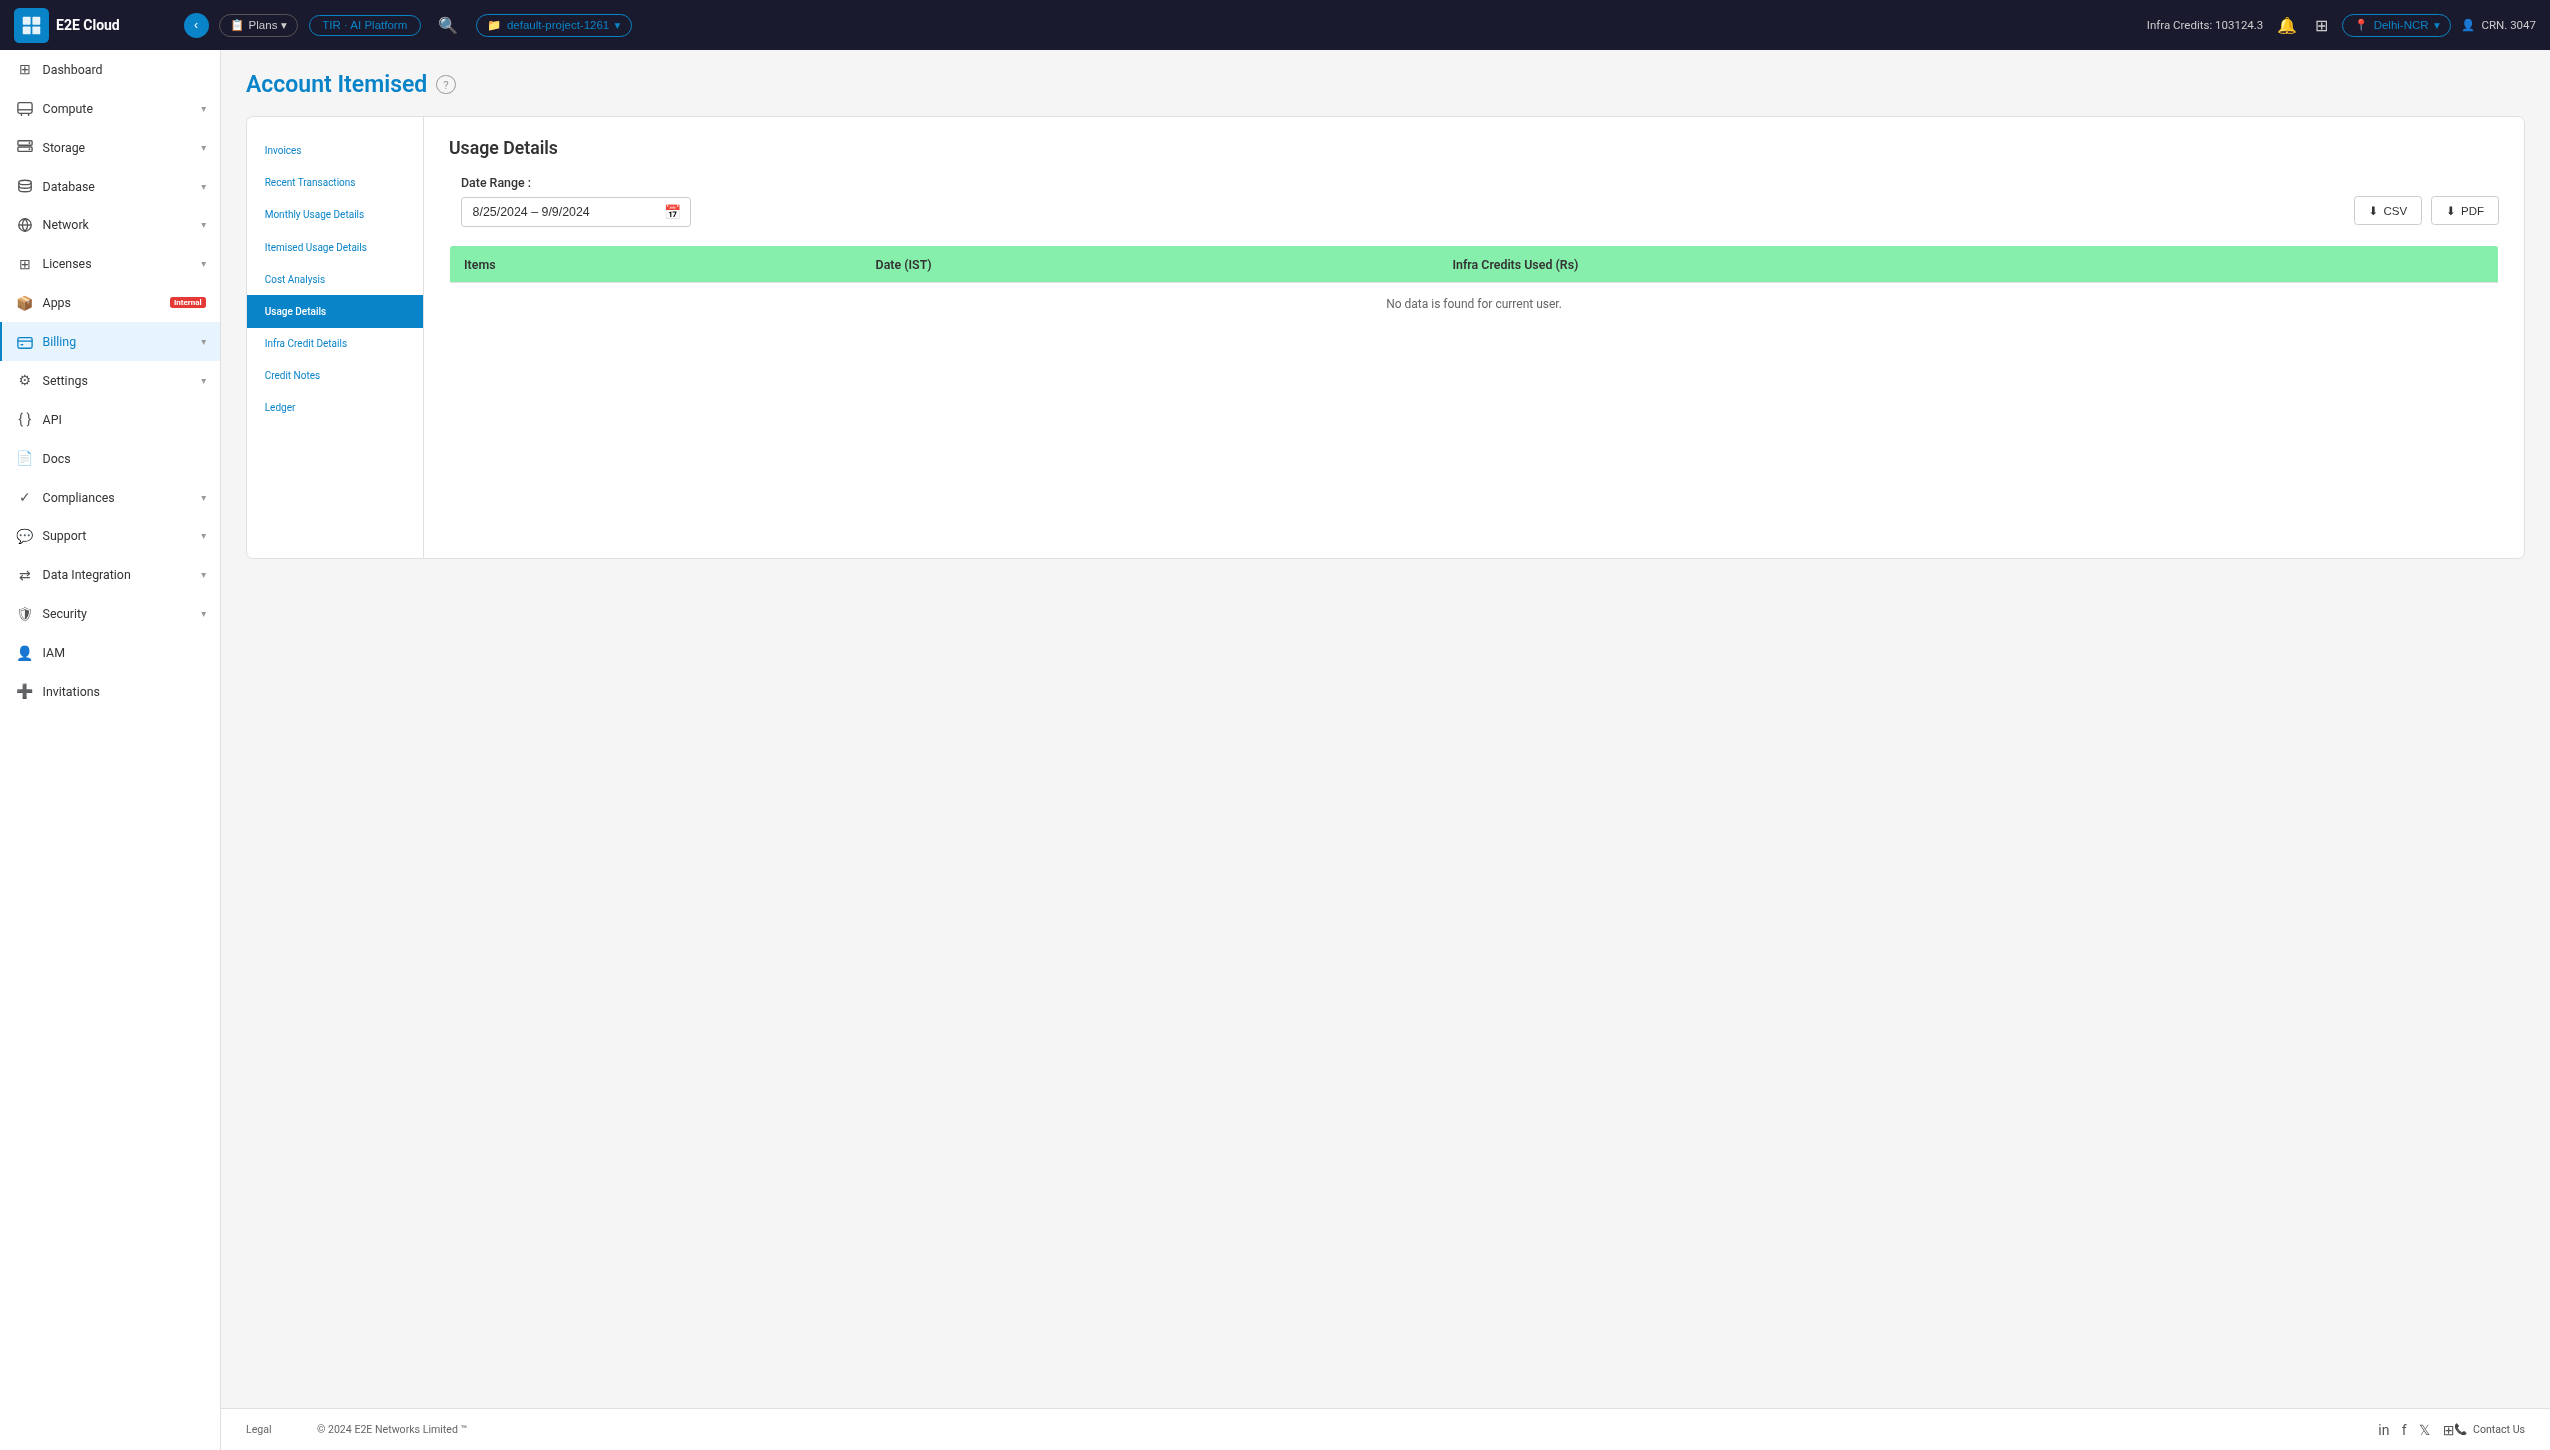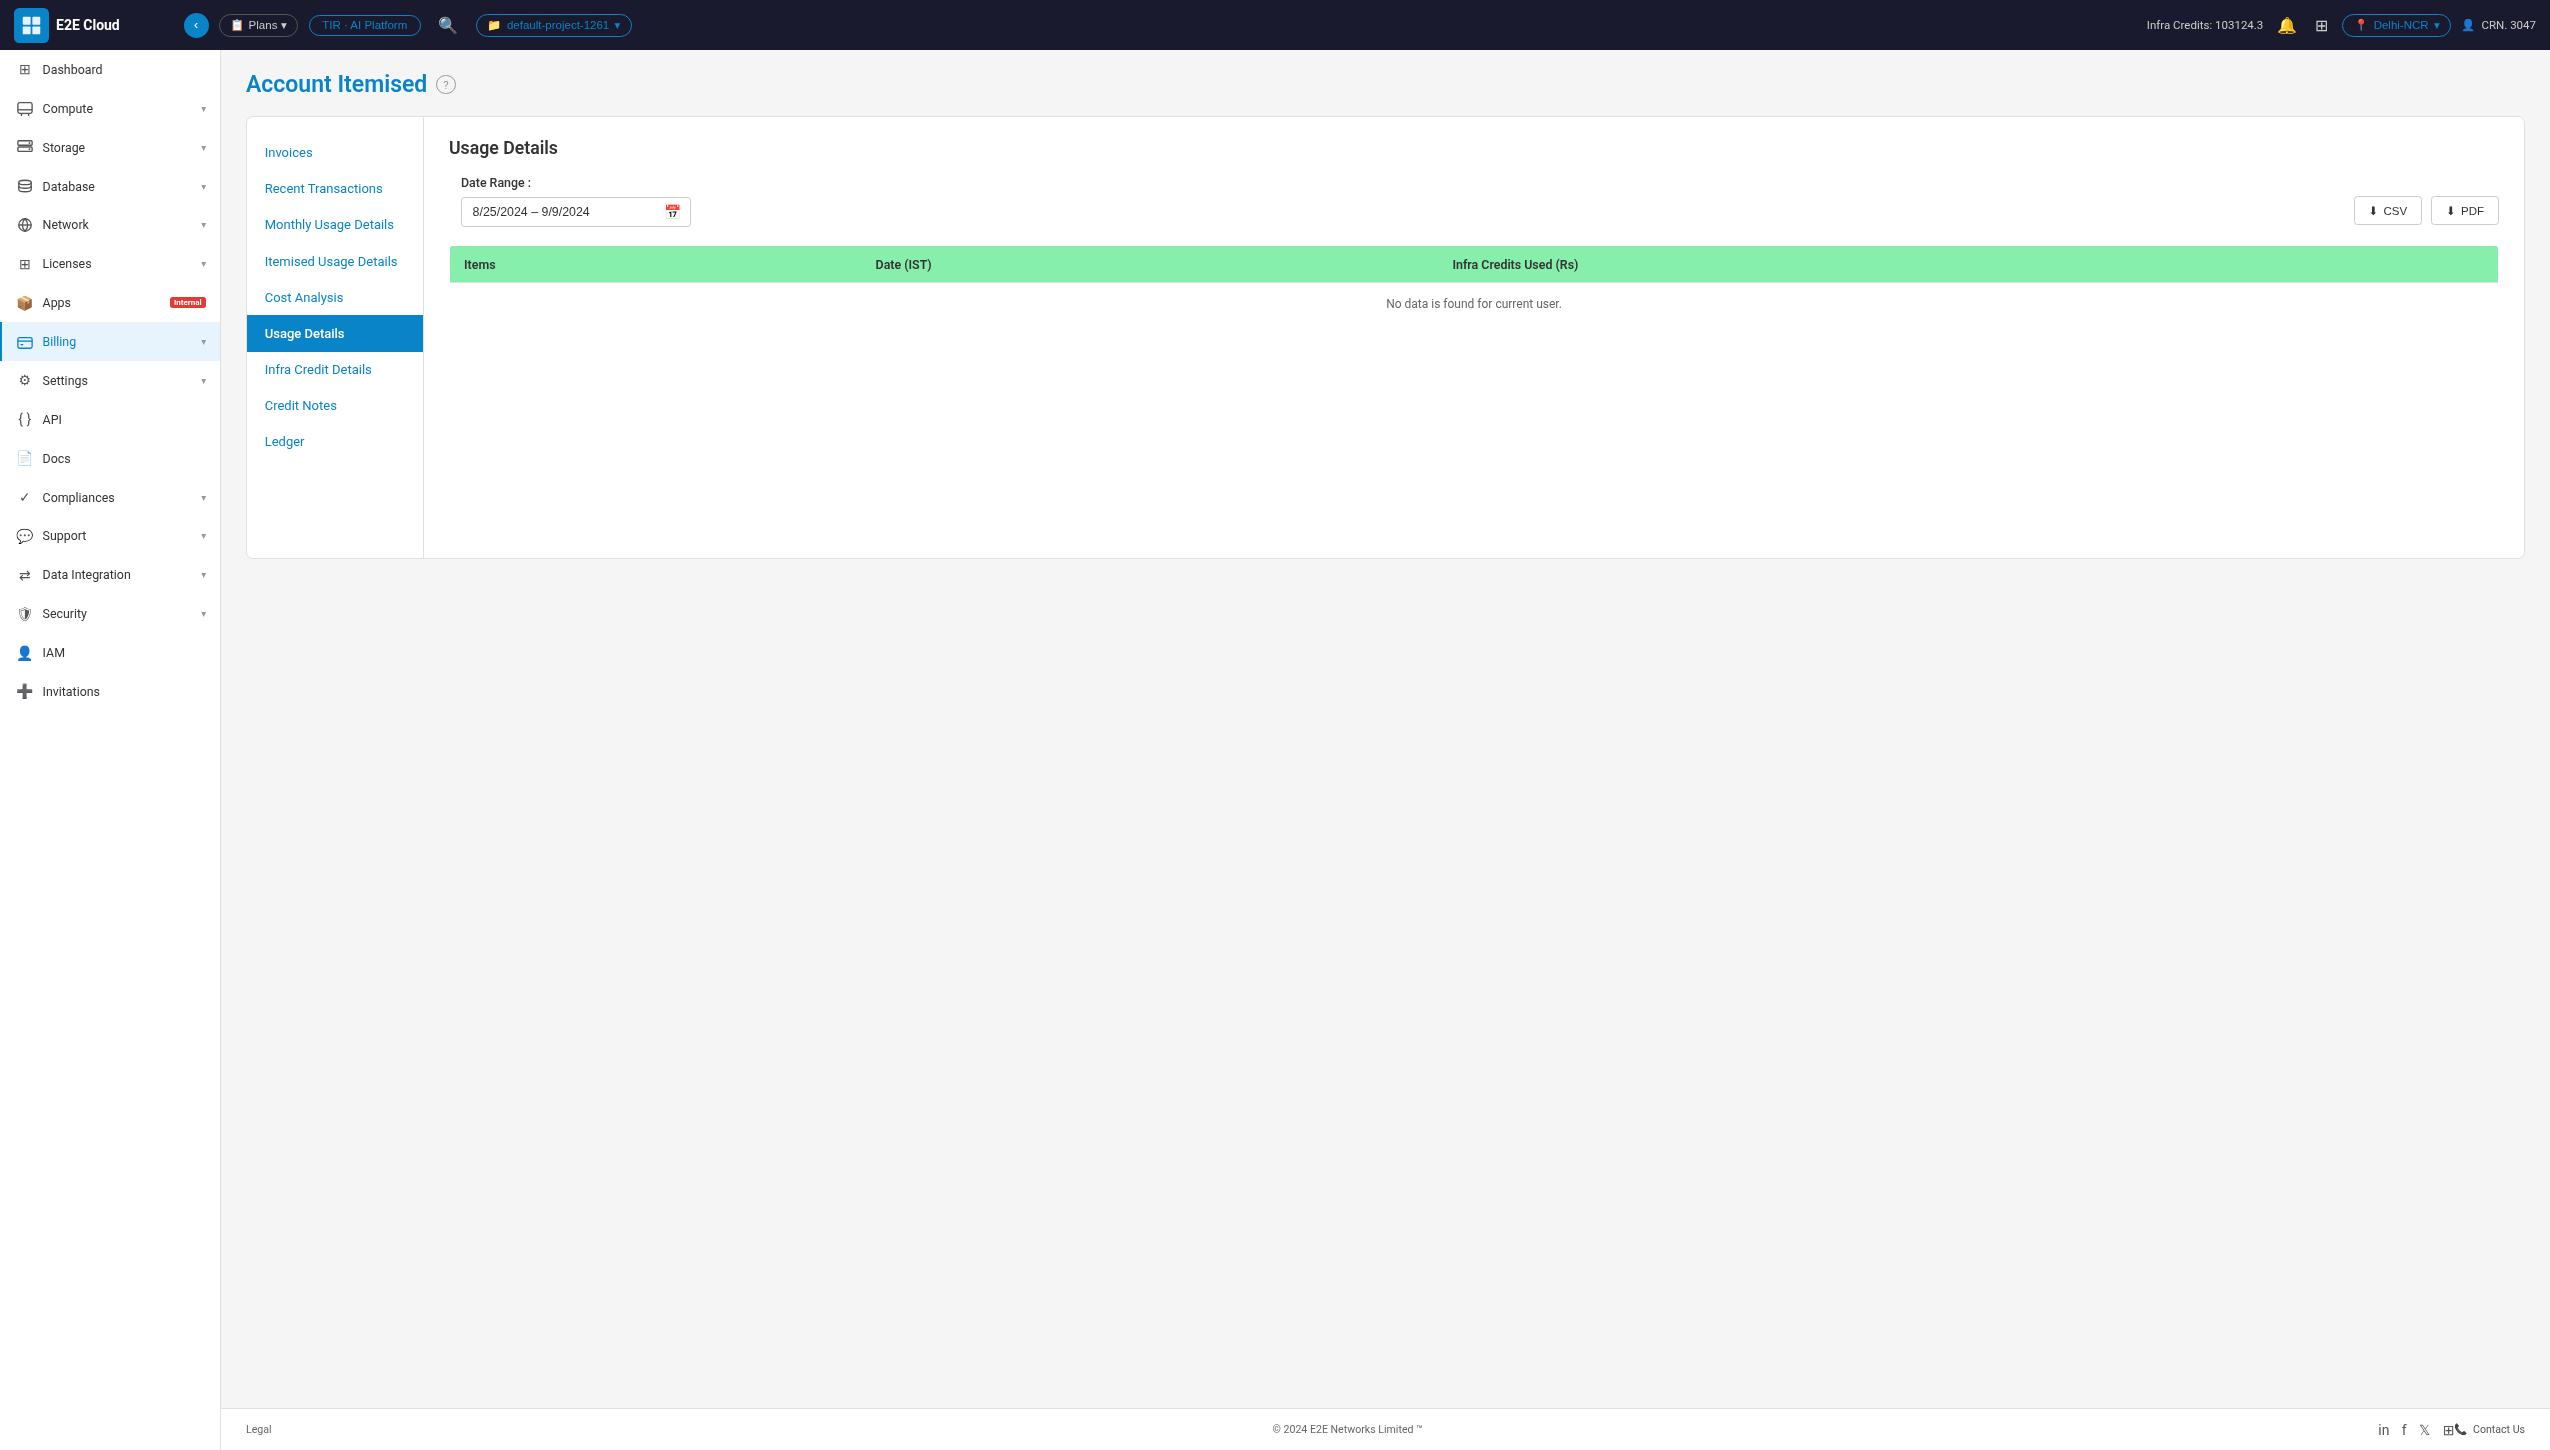--- a/index.html
+++ b/index.html
@@ -55,21 +55,21 @@
     .help-icon { width: 19.5px; height: 19.5px; border-radius: 50%; border: 1.8px solid #999; display: flex; align-items: center; justify-content: center; color: #999; font-size: 11.5px; cursor: pointer; }
 
     
     .content-card {
       background: white; border-radius: 7px; border: 0.9px solid #e0e0e0;
       display: flex; min-height: 443px;
     }
 
     
     .left-nav { width: 177px; border-right: 0.9px solid #e0e0e0; padding: 17.7px 0; flex-shrink: 0; }
-    .left-nav-item { padding: 10.6px 17.7px; font-size: 13px; color: #0a84c8; cursor: pointer; }
+    .left-nav-item { padding: 10.6px 17.7px; font-size: 10px; color: #0a84c8; cursor: pointer; }
     .left-nav-item.active { background: #0a84c8; color: white; font-weight: 500; }
 
     
     .right-panel { flex: 1; padding: 21px 25px; }
     .section-title { font-size: 17.7px; font-weight: 600; color: #333; margin-bottom: 17.7px; }
 
     
     .date-range-row { display: flex; align-items: flex-start; justify-content: space-between; margin-bottom: 17.7px; margin-left: 12px; }
     .date-range-label { font-size: 12.4px; color: #333; margin-bottom: 7px; font-weight: 500; }
     .date-input-wrapper { position: relative; display: inline-block; }
@@ -95,21 +95,21 @@
     
     .note-text { font-size: 12.4px; color: #333; margin-top: 14px; }
     .note-text strong { font-weight: 700; }
 
     
     .footer {
       background: white; border-top: 0.9px solid #e0e0e0; padding: 12.4px 25px;
       display: flex; align-items: center; font-size: 10.6px; color: #666;
     }
     .footer-legal { min-width: 71px; }
-    .footer-copy { flex: 1; text-align: center; }
+    .footer-copy { flex: 1; }
     .footer-social { display: flex; gap: 12.4px; align-items: center; }
     .footer-social a { color: #555; text-decoration: none; font-size: 14px; cursor: pointer; }
     .footer-contact { display: flex; align-items: center; gap: 5.3px; color: #555; cursor: pointer; }
   </style>
 </head>
 <body>
 
 <header class="header">
   <div class="logo-area">
     <div class="logo-icon">

